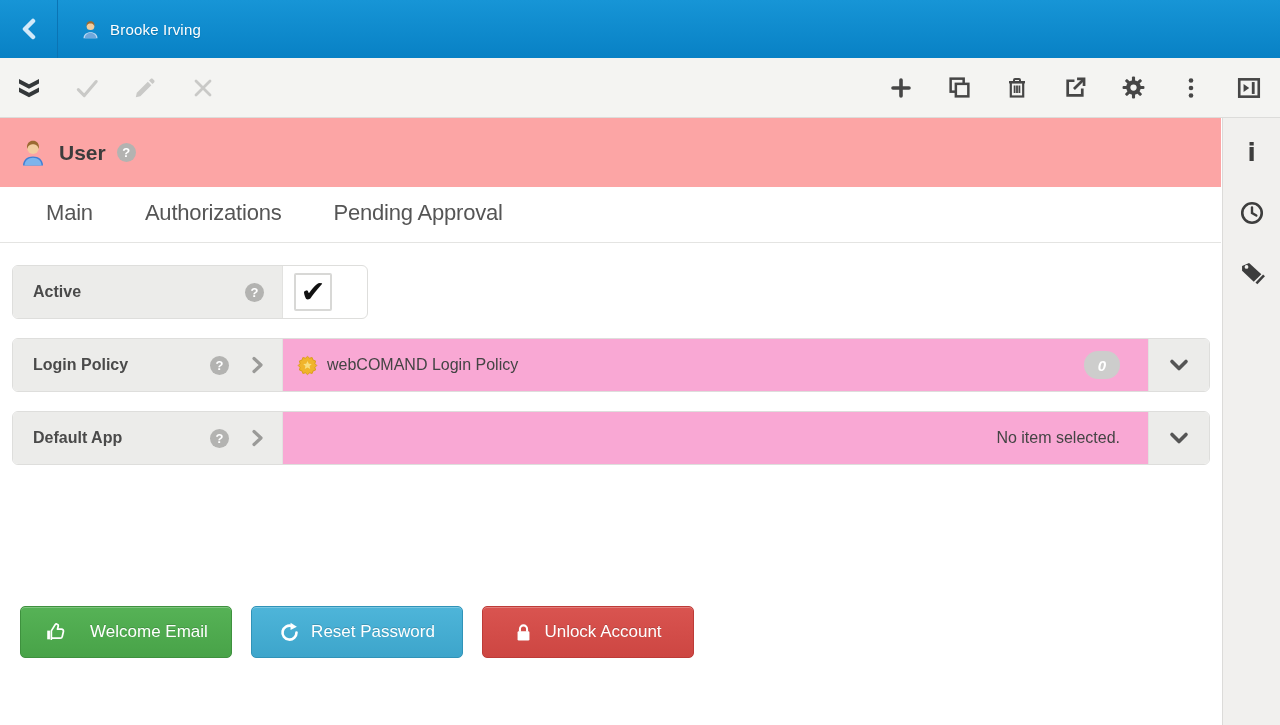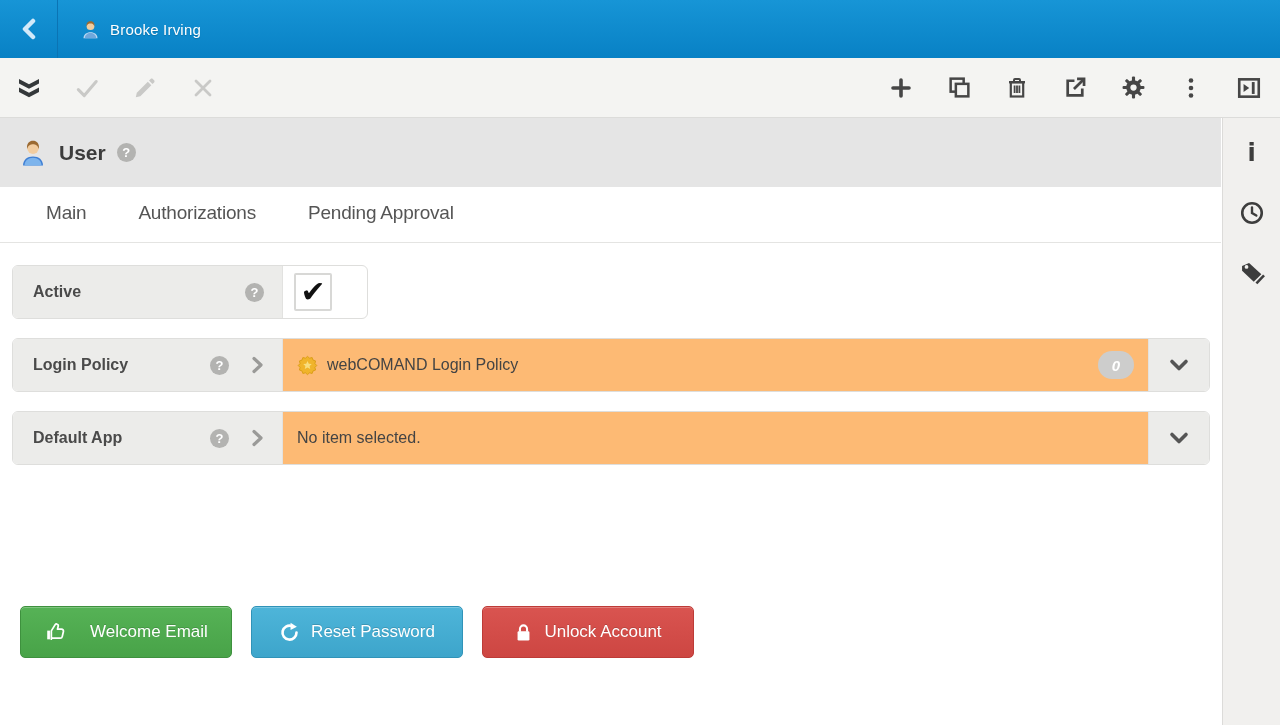--- a/index.html
+++ b/index.html
@@ -26,41 +26,41 @@
 
   
   .rail { position:absolute; right:0; top:118px; width:58px; height:607px;
           background:#f1f0ee; border-left:1px solid #dcdbd9;
           display:flex; flex-direction:column; align-items:center; padding-top:18px; gap:26px; }
   .rail-btn { width:40px; height:34px; display:flex; align-items:center; justify-content:center; cursor:pointer; }
   .info-glyph { font-weight:bold; font-size:24px; color:#3d3d3d; font-family:"DejaVu Sans",sans-serif; }
 
   .content { position:absolute; left:0; top:118px; width:1221px; height:607px; background:#fff; }
 
-  .page-header { height:69px; background:#e5e5e5; display:flex; align-items:center; padding-left:18px; gap:11px; }
+  .page-header { height:69px; background:#fca5a5; display:flex; align-items:center; padding-left:18px; gap:11px; }
   .page-title { font-size:21px; font-weight:bold; color:#3c3c3c; }
 
   .help-badge { width:19px; height:19px; border-radius:50%; background:#b3b3b1; color:#fff;
                 font-size:13px; font-weight:bold; display:inline-flex; align-items:center;
                 justify-content:center; flex:none; }
 
   
   .tabs { height:56px; display:flex; align-items:stretch; padding-left:20px;
           border-bottom:1px solid #e4e4e2; background:#fff; }
-  .tab { display:flex; align-items:center; padding:0 26px; font-size:19px; color:#555;
+  .tab { display:flex; align-items:center; padding:0 26px; font-size:22px; color:#555;
          letter-spacing:-.2px; cursor:pointer; border-bottom:4px solid transparent; margin-bottom:-1px; }
   .tab.active { color:#1e8bc3; border-bottom-color:#1e8bc3; }
 
   
   .row { position:absolute; left:12px; border:1px solid #dededc; border-radius:6px;
          background:#fff; display:flex; overflow:hidden; height:54px; }
   .row-label { width:270px; background:#ececea; border-right:1px solid #e2e2e0;
                display:flex; align-items:center; padding:0 18px 0 20px; gap:22px; flex:none; }
   .row-label .lbl { font-size:16px; font-weight:bold; color:#4a4a4a; margin-right:auto; }
-  .row-value { flex:1; display:flex; align-items:center; padding:0 14px 0 14px; gap:9px; background:#fdba74; }
+  .row-value { flex:1; display:flex; align-items:center; padding:0 28px 0 14px; gap:9px; background:#f9a8d4;justify-content:flex-end; }
   .row-value .val { font-size:16px; color:#444; }
   .dd-btn { width:61px; flex:none; background:#ececea; border-left:1px solid #e2e2e0;
             display:flex; align-items:center; justify-content:center; cursor:pointer; }
   .count-pill { margin-left:auto; min-width:36px; height:28px; border-radius:14px; background:#cdcdcc;
                 color:#fff; font-weight:bold; font-style:italic; font-size:15px;
                 display:flex; align-items:center; justify-content:center; padding:0 8px; }
   .checkbox-cell { width:60px; background:#fff; display:flex; align-items:center; justify-content:center; }
   .checkbox { width:38px; height:38px; border:2px solid #d8d8d6; border-radius:2px; background:#fff;
               display:flex; align-items:center; justify-content:center; cursor:pointer;
               font-size:30px; font-weight:bold; color:#111; line-height:1;

